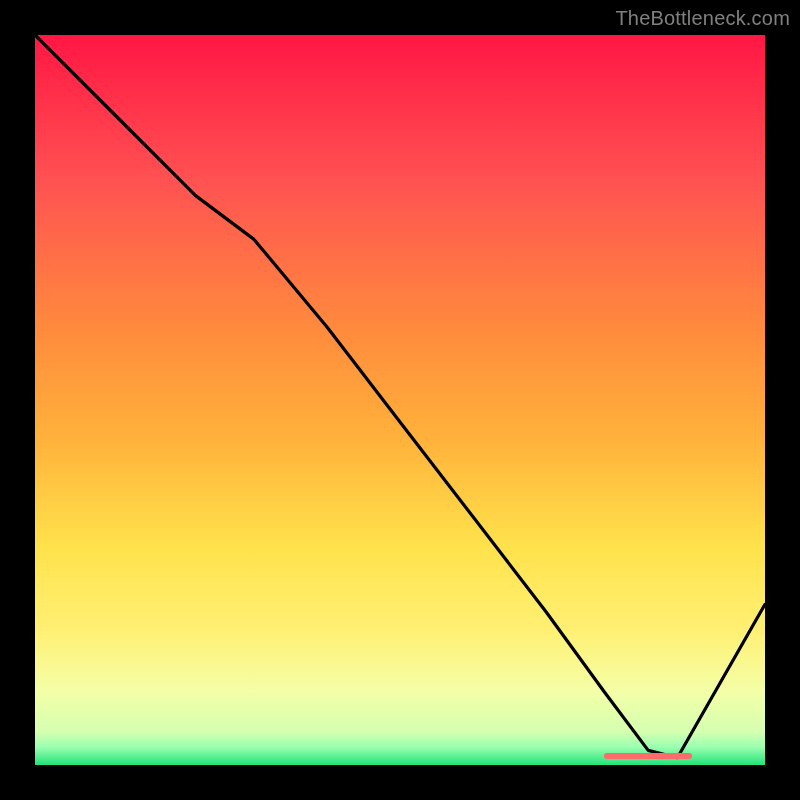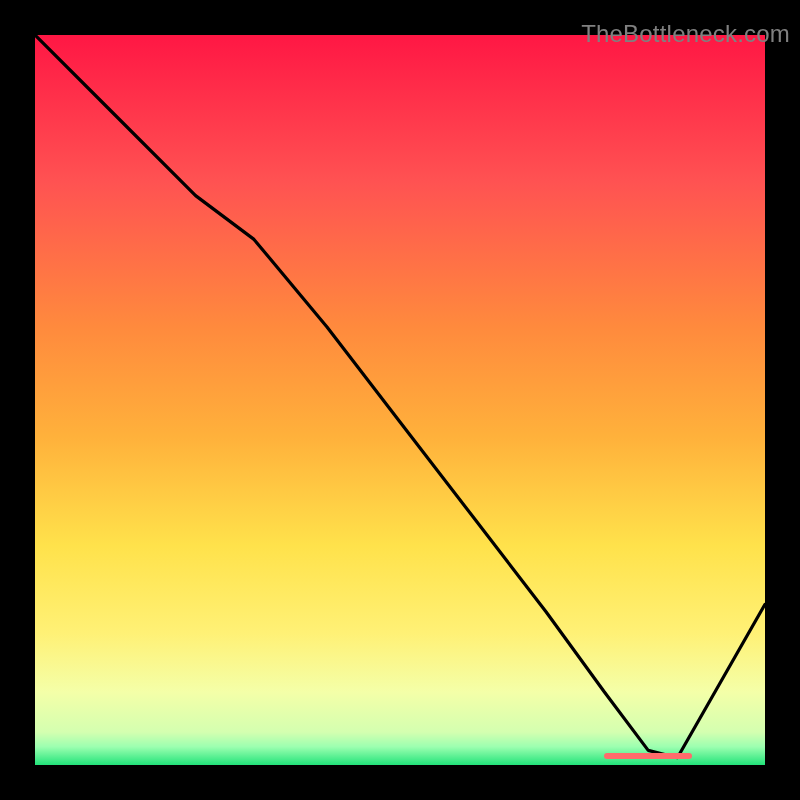--- a/index.html
+++ b/index.html
@@ -11,24 +11,24 @@
     font-family: Arial, Helvetica, sans-serif;
     overflow: hidden;
   }
   .container {
     position: relative;
     width: 800px;
     height: 800px;
   }
   .watermark {
     position: absolute;
-    top: 20px;
+    top: 7px;
     right: 10px;
     color: #808080;
-    font-size: 24px;
+    font-size: 20px;
     font-weight: 500;
     letter-spacing: 0.2px;
     z-index: 10;
   }
   .plot-area {
     position: absolute;
     left: 35px;
     top: 35px;
     width: 730px;   
     height: 730px;  

